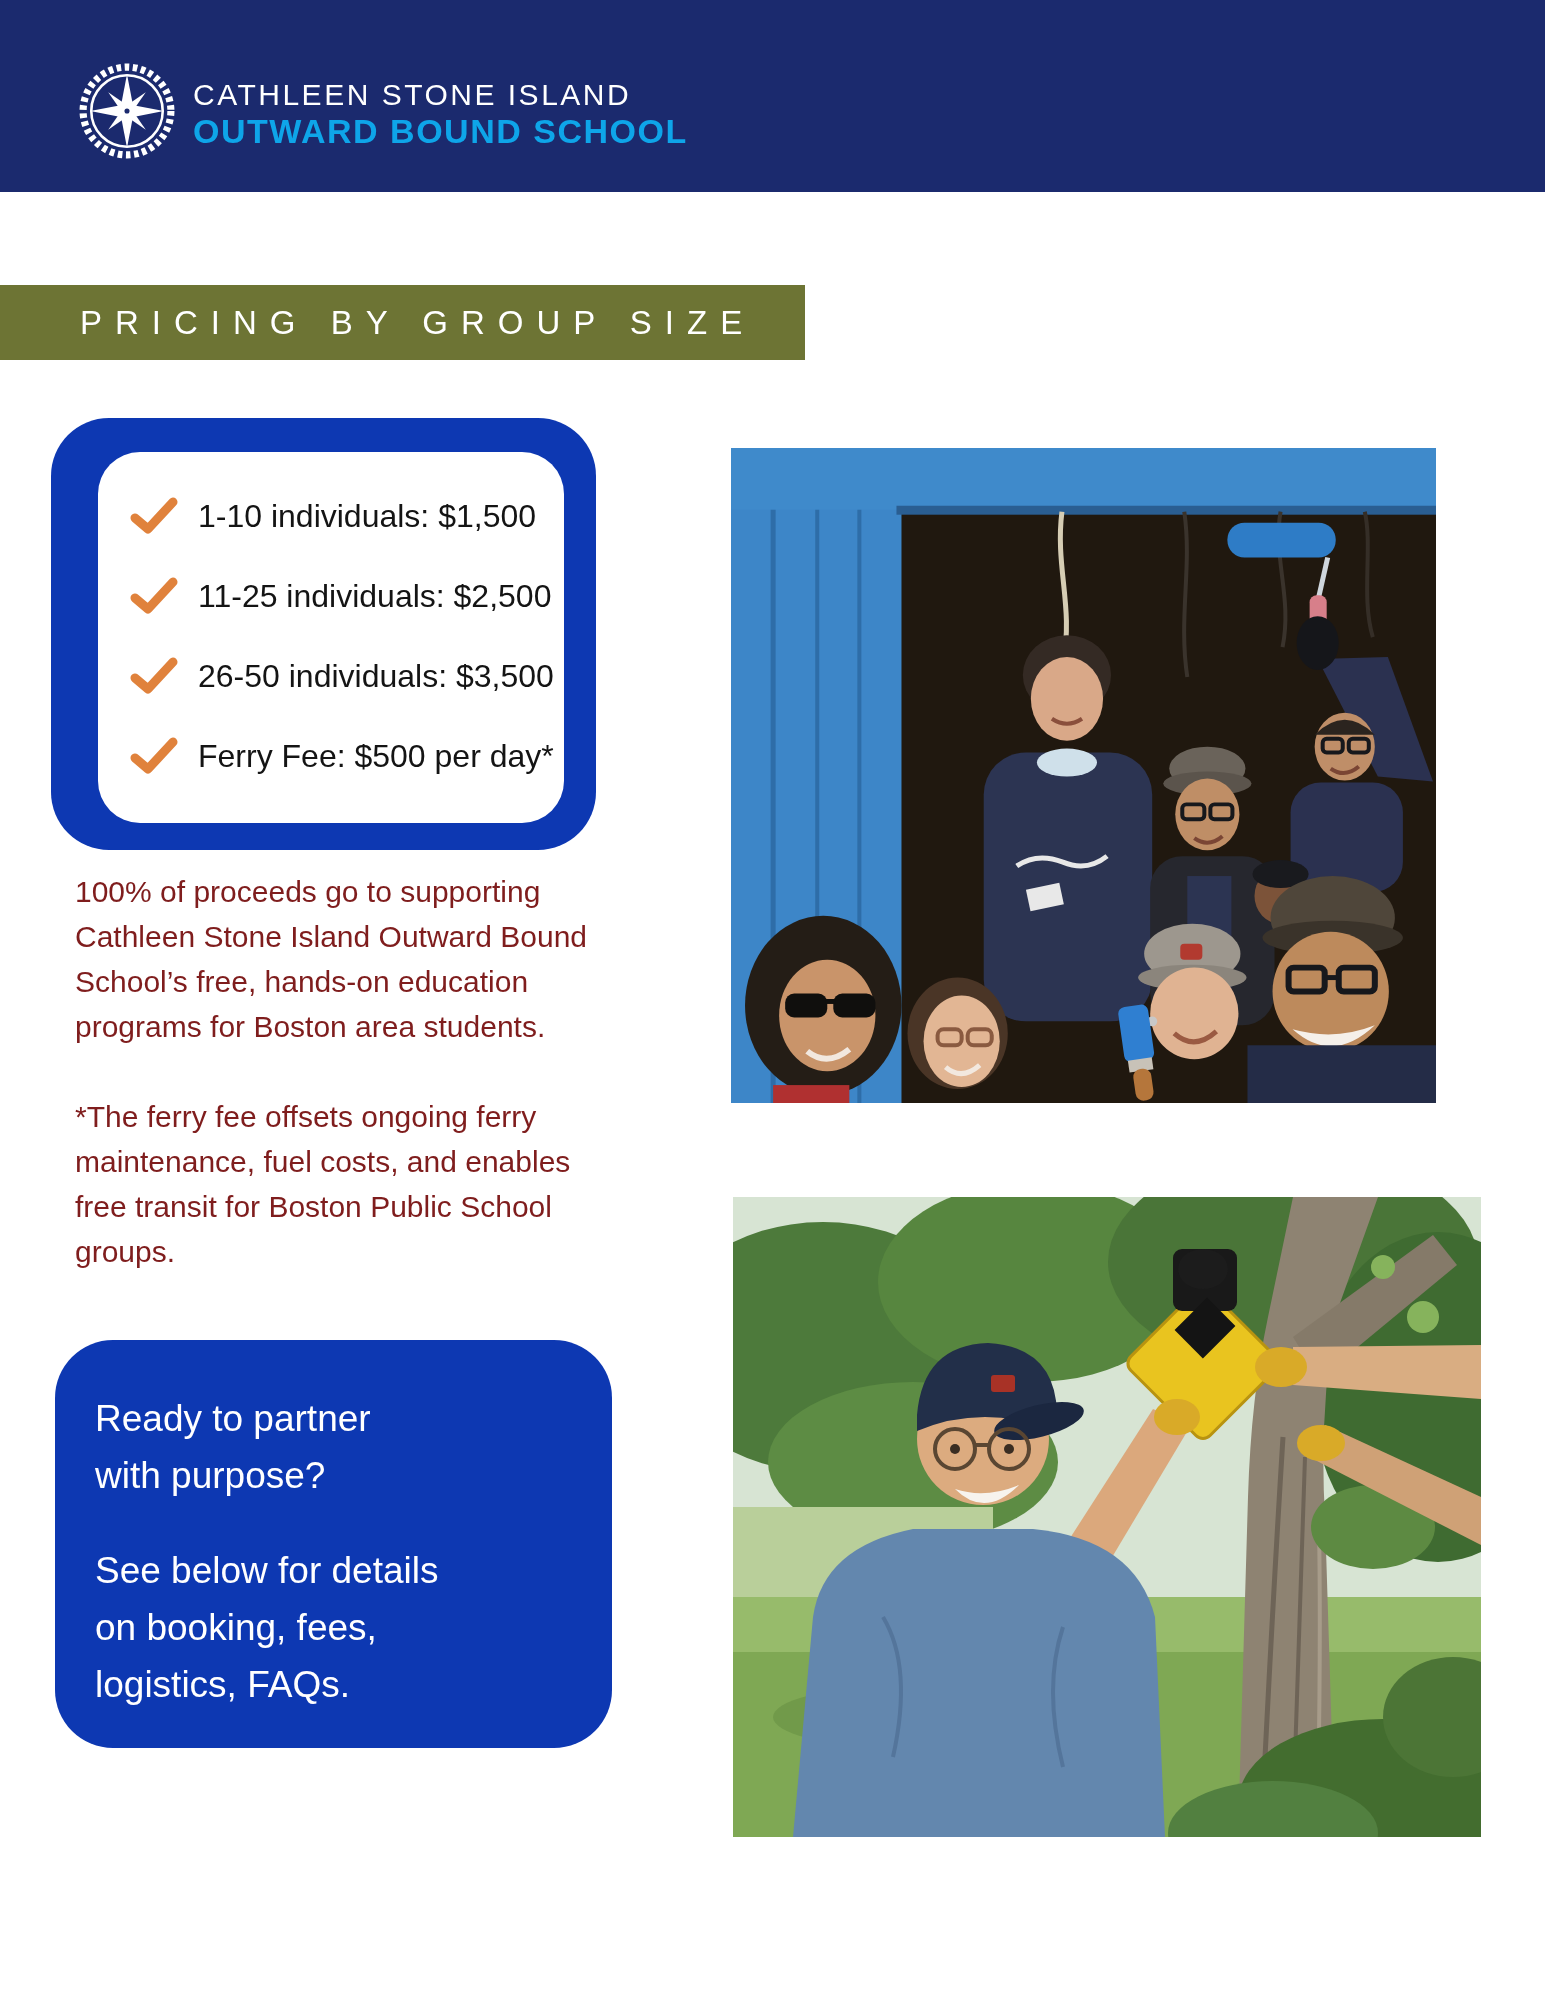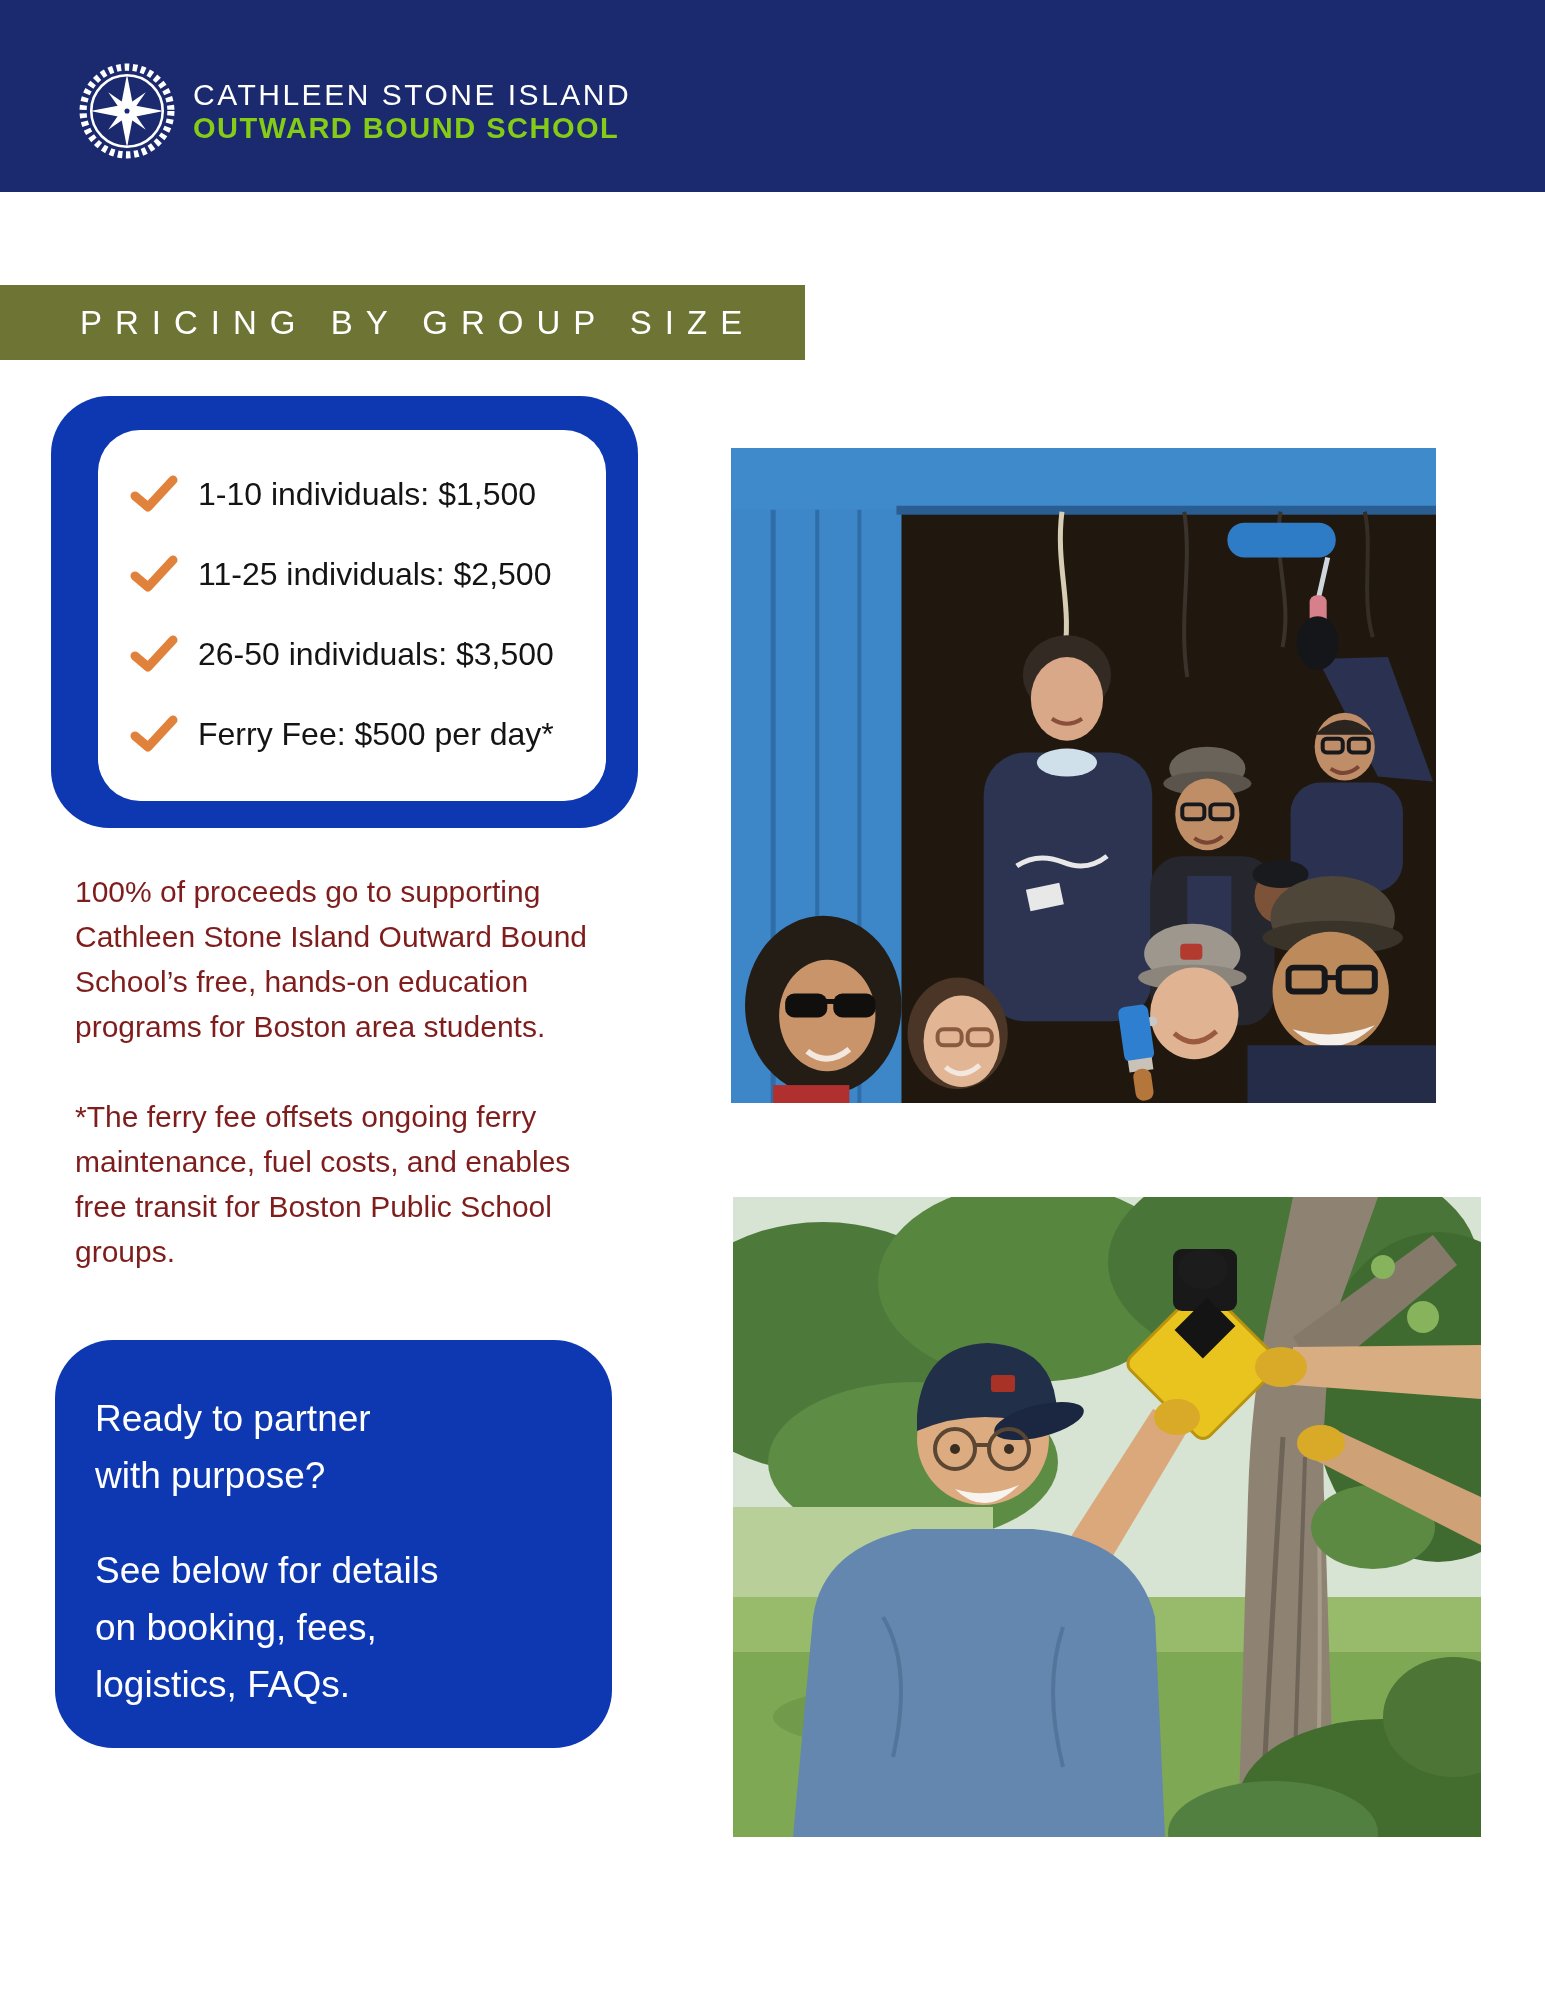--- a/index.html
+++ b/index.html
@@ -5,29 +5,29 @@
   html,body{margin:0;padding:0;background:#ffffff;}
   #page{
     position:relative;width:1545px;height:2000px;background:#ffffff;overflow:hidden;
     font-family:"Liberation Sans","DejaVu Sans",sans-serif;color:#1a1a1a;
   }
   
   .header{position:absolute;left:0;top:0;width:1545px;height:192px;background:#1b2a6e;}
   .logo{position:absolute;left:78px;top:62px;width:98px;height:98px;}
   .org-line1{position:absolute;left:193px;top:78px;font-size:30px;font-weight:400;
     letter-spacing:2.5px;color:#ffffff;white-space:nowrap;}
-  .org-line2{position:absolute;left:193px;top:112px;font-size:29px;font-weight:700;
-    letter-spacing:1.5px;color:#84cc16;white-space:nowrap;}
+  .org-line2{position:absolute;left:193px;top:112px;font-size:34px;font-weight:700;
+    letter-spacing:1.5px;color:#0ea5e9;white-space:nowrap;}
   
   .banner{position:absolute;left:0;top:285px;width:805px;height:75px;background:#6d7434;
     display:flex;align-items:center;}
   .banner-label{padding-left:80px;font-size:33px;font-weight:400;letter-spacing:13px;
     color:#ffffff;white-space:nowrap;}
   
-  .price-card{position:absolute;left:51px;top:396px;width:587px;height:432px;
+  .price-card{position:absolute;left:51px;top:418px;width:545px;height:432px;
     background:#0d38b2;border-radius:58px;text-align:right;}
   .price-inner{position:absolute;left:47px;top:34px;right:32px;bottom:27px;
     background:#ffffff;border-radius:42px;padding:24px 0 0 32px;box-sizing:border-box;}
   .price-row{height:80px;display:flex;align-items:center;}
   .check{width:48px;height:40px;flex:0 0 48px;}
   .price-text{margin-left:20px;font-size:32px;color:#141414;white-space:nowrap;}
   
   .para{position:absolute;left:75px;width:620px;font-size:30px;line-height:45px;color:#7f1d1d;}
   .para-proceeds{top:869px;}
   .para-ferry{top:1094px;}

